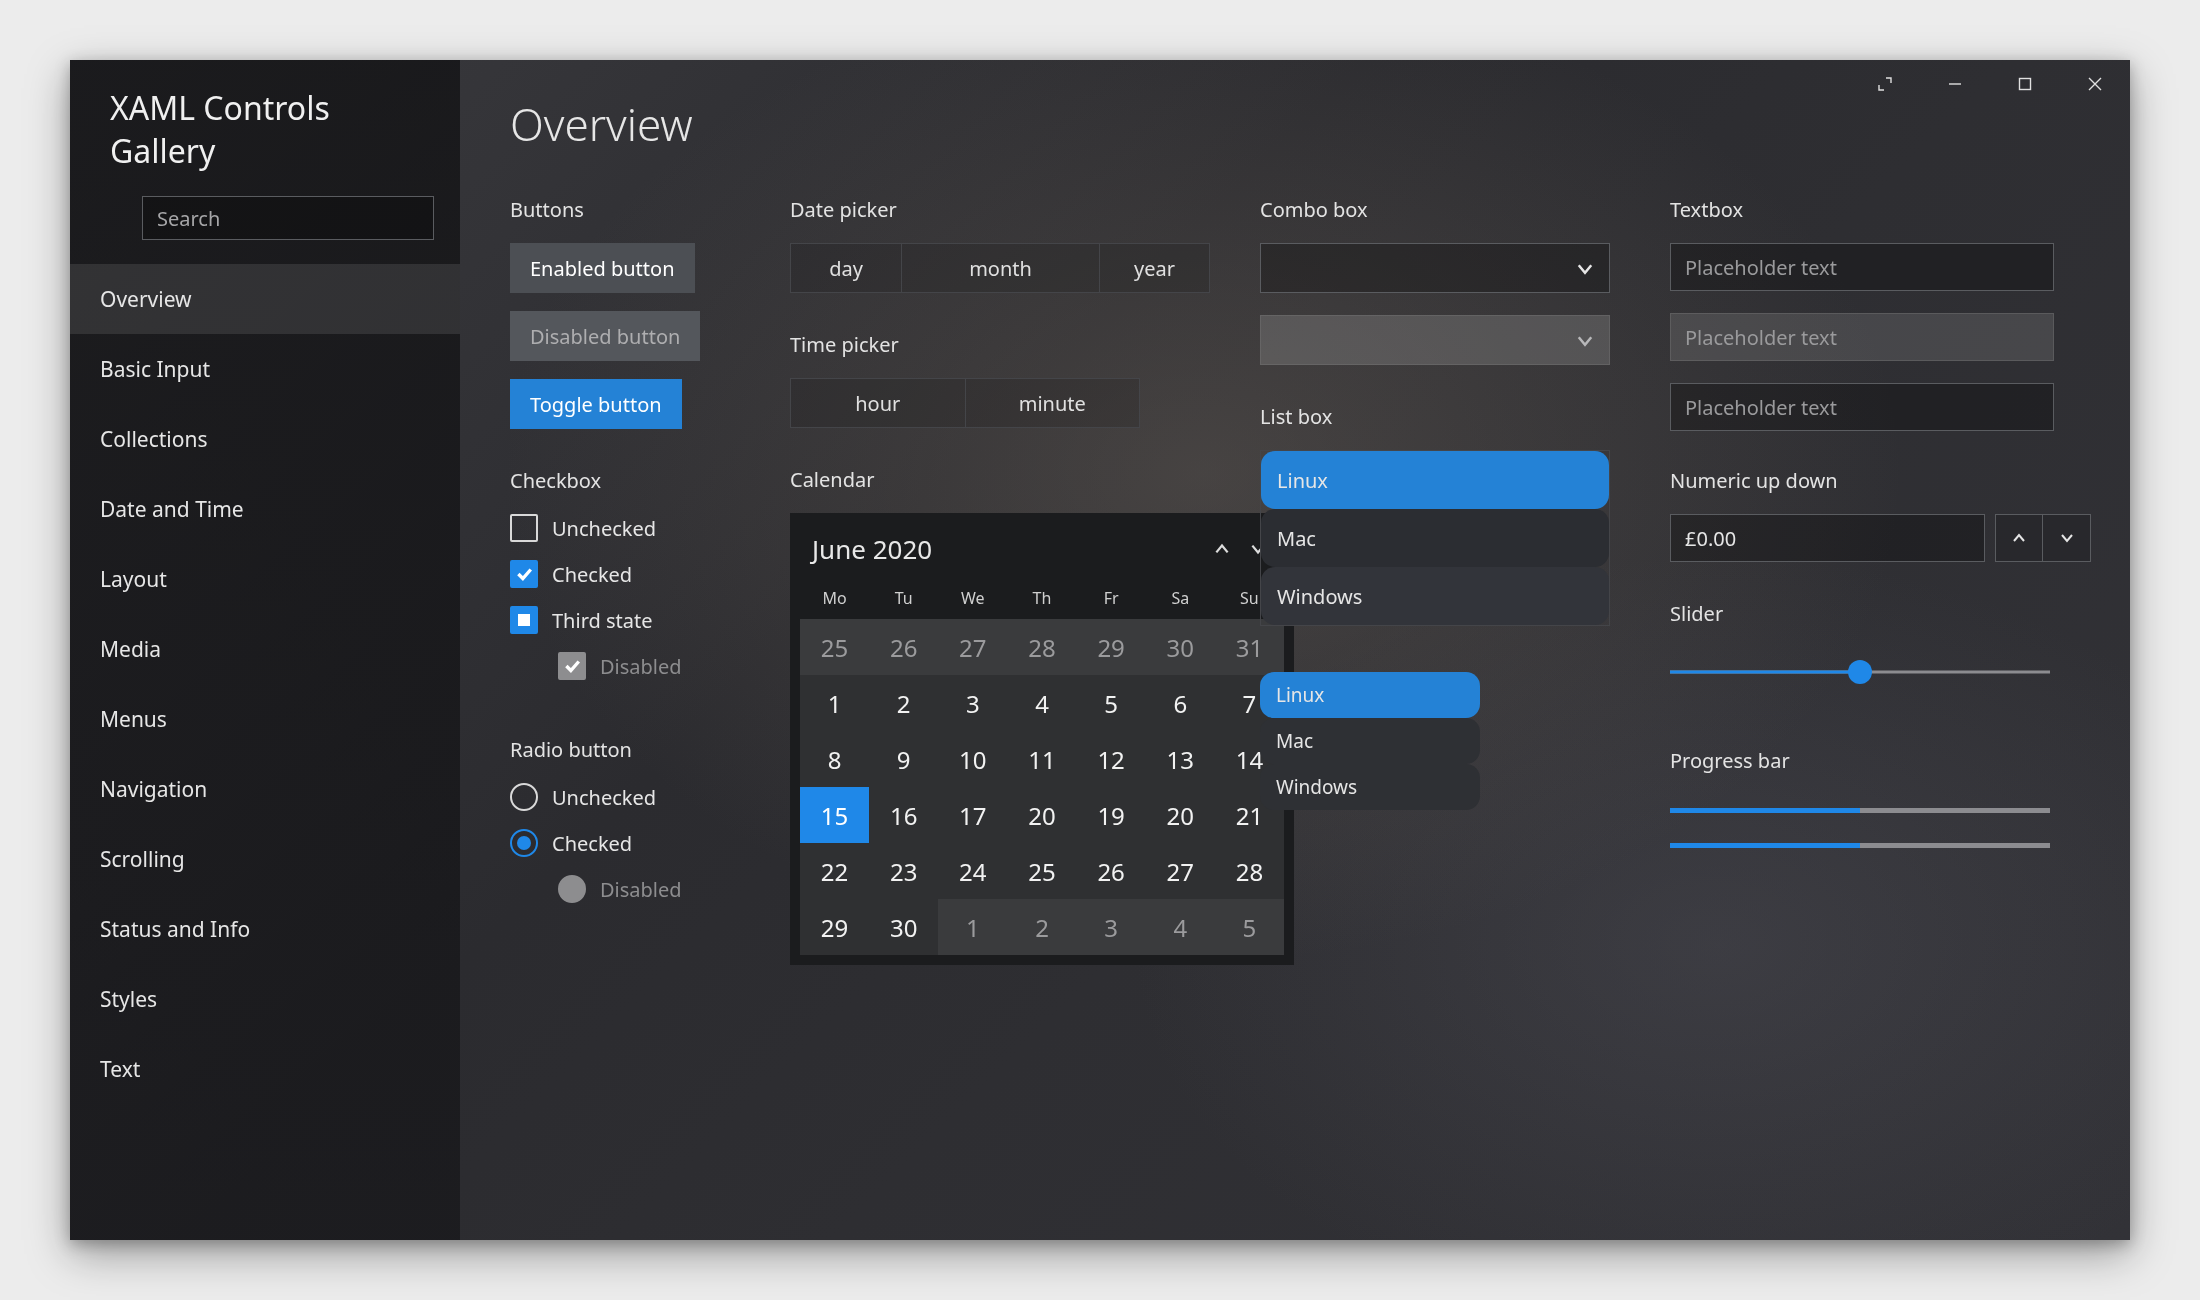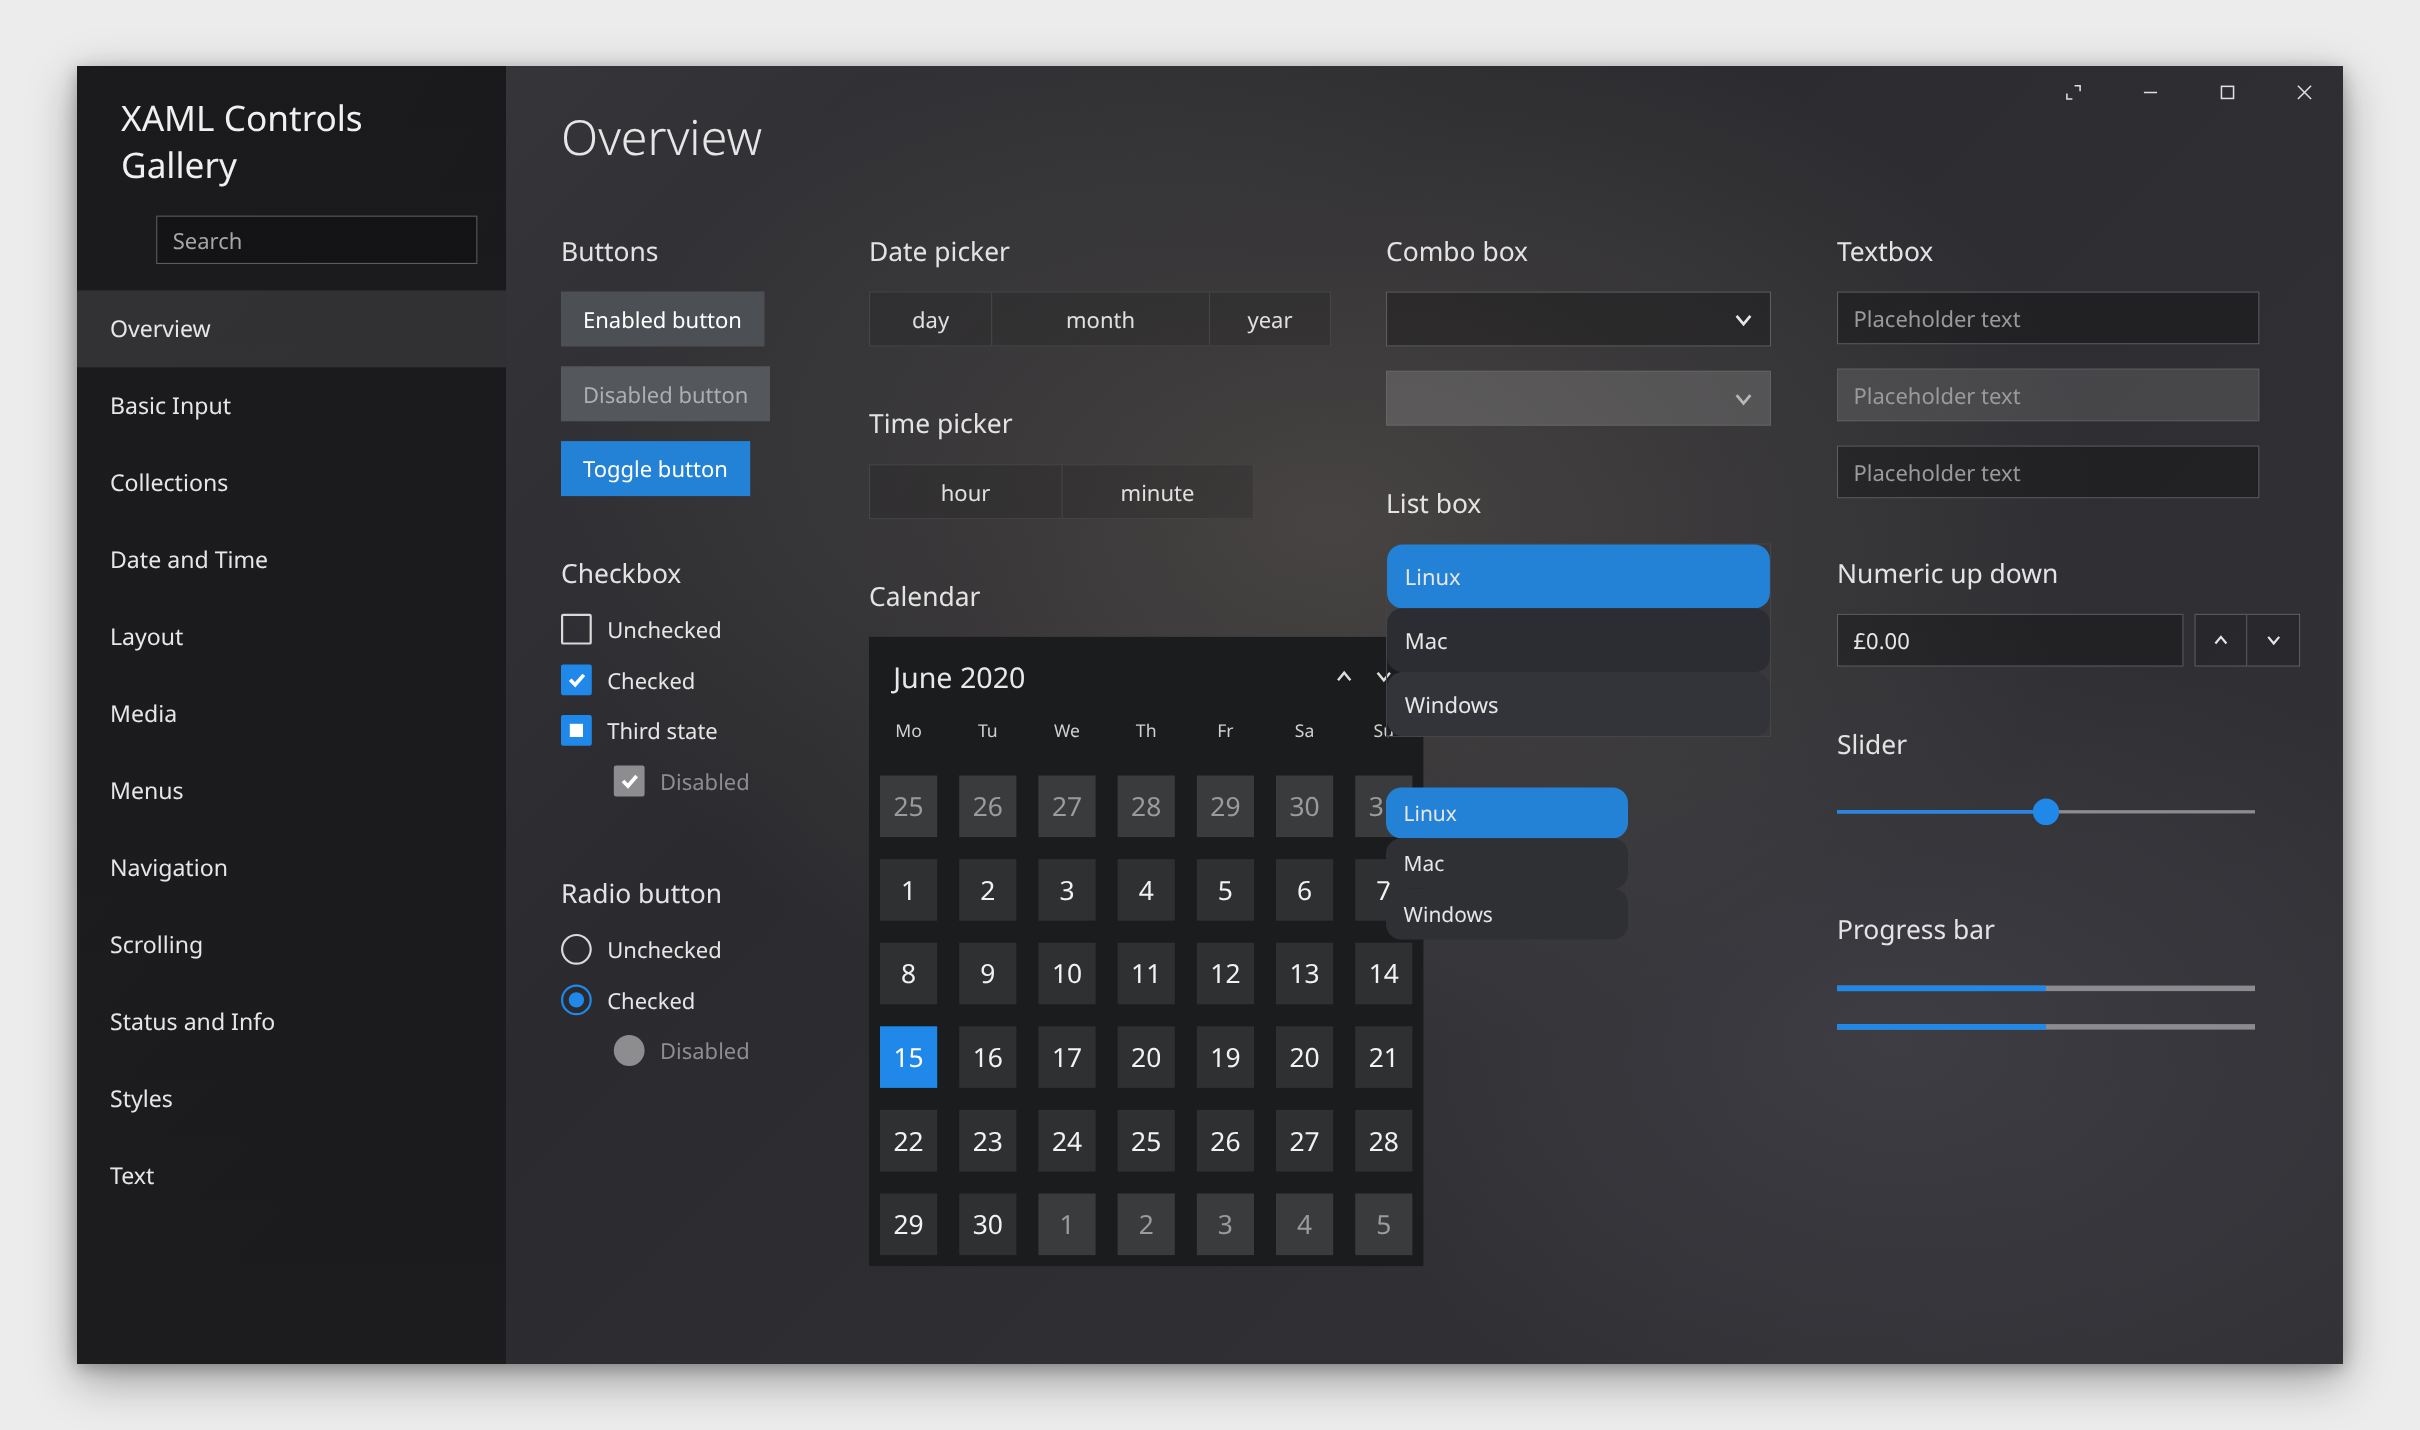--- a/index.html
+++ b/index.html
@@ -65,21 +65,21 @@
   .nav-item.selected{background:rgba(255,255,255,0.10);}
   
   .main{flex:1;padding:34px 50px 30px 50px;overflow:auto;}
   .page-title{font-size:44px;font-weight:300;margin:0 0 42px 0;}
   .cols{display:flex;gap:40px;}
   .col{display:flex;flex-direction:column;}
   .col1{width:240px;}
   .col2{width:430px;}
   .col3{width:370px;}
   .col4{width:400px;}
-  .section-label{font-size:24px;color:#e3e3e3;margin:16px 0 20px 0;}
+  .section-label{font-size:20px;color:#e3e3e3;margin:0 0 20px 0;}
   .gap{height:38px;}
   
   .btn{
     height:50px;padding:0 20px;border:none;font-size:20px;color:#fff;
     background:var(--btn);text-align:center;cursor:pointer;
     display:inline-flex;align-items:center;justify-content:center;
     width:fit-content;
   }
   .btn + .btn{margin-top:18px;}
   .btn.disabled{background:#54575c;color:#aeaeb0;cursor:default;}
@@ -114,21 +114,21 @@
   }
   .seg .cell:first-child{border-left:none;}
   .seg.time .cell{flex:1;}
   .seg.time{width:350px;}
   
   .calendar{width:504px;background:var(--dark);padding:14px 10px 10px 10px;}
   .cal-head{display:flex;align-items:center;padding:4px 8px 14px 12px;}
   .cal-title{font-size:26px;color:#e8e8e8;flex:1;}
   .cal-arrow{width:36px;height:36px;display:flex;align-items:center;justify-content:center;color:#dcdcdc;}
   .cal-arrow svg{width:18px;height:18px;stroke:currentColor;fill:none;stroke-width:2;}
-  .cal-grid{display:grid;grid-template-columns:repeat(7,1fr);gap:20px;}
+  .cal-grid{display:grid;grid-template-columns:repeat(7,1fr);gap:0;}
   .cal-dow{text-align:center;font-size:16px;color:#d0d0d0;padding:6px 0 10px 0;}
   .cal-day{
     height:56px;display:flex;align-items:center;justify-content:center;
     font-size:24px;background:var(--cal-cell);color:#f2f2f2;
   }
   .cal-day.dim{background:var(--cal-dim);color:var(--cal-dim-text);}
   .cal-day.sel{background:var(--accent-bright);color:#fff;}
   
   .combo{
     width:350px;height:50px;border:1.5px solid var(--border);

